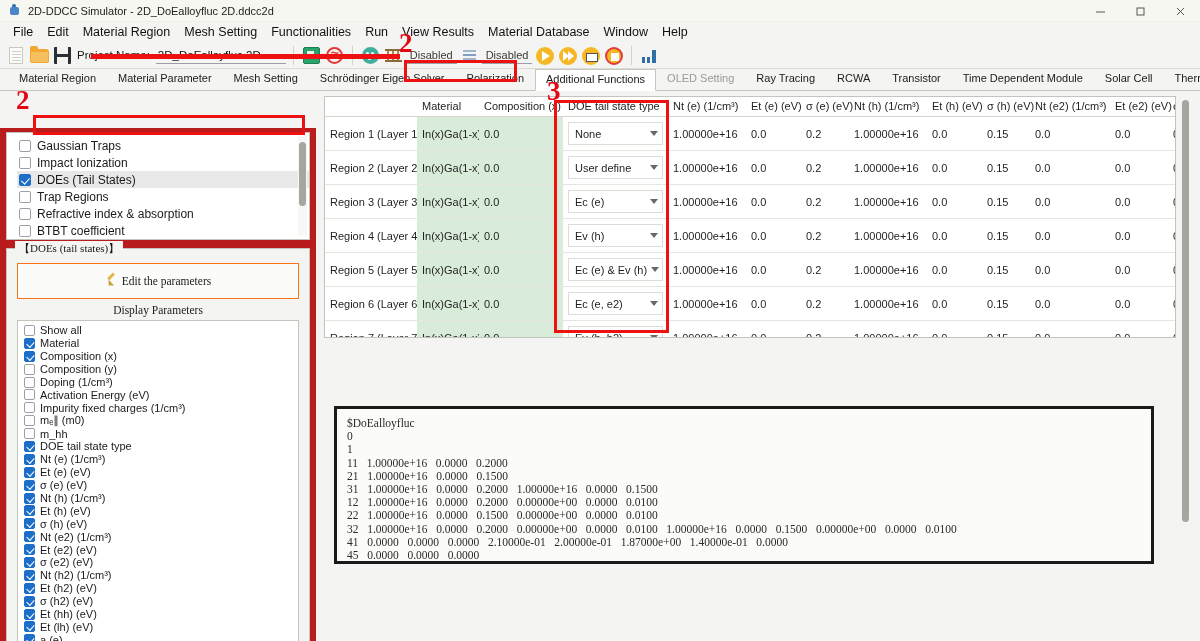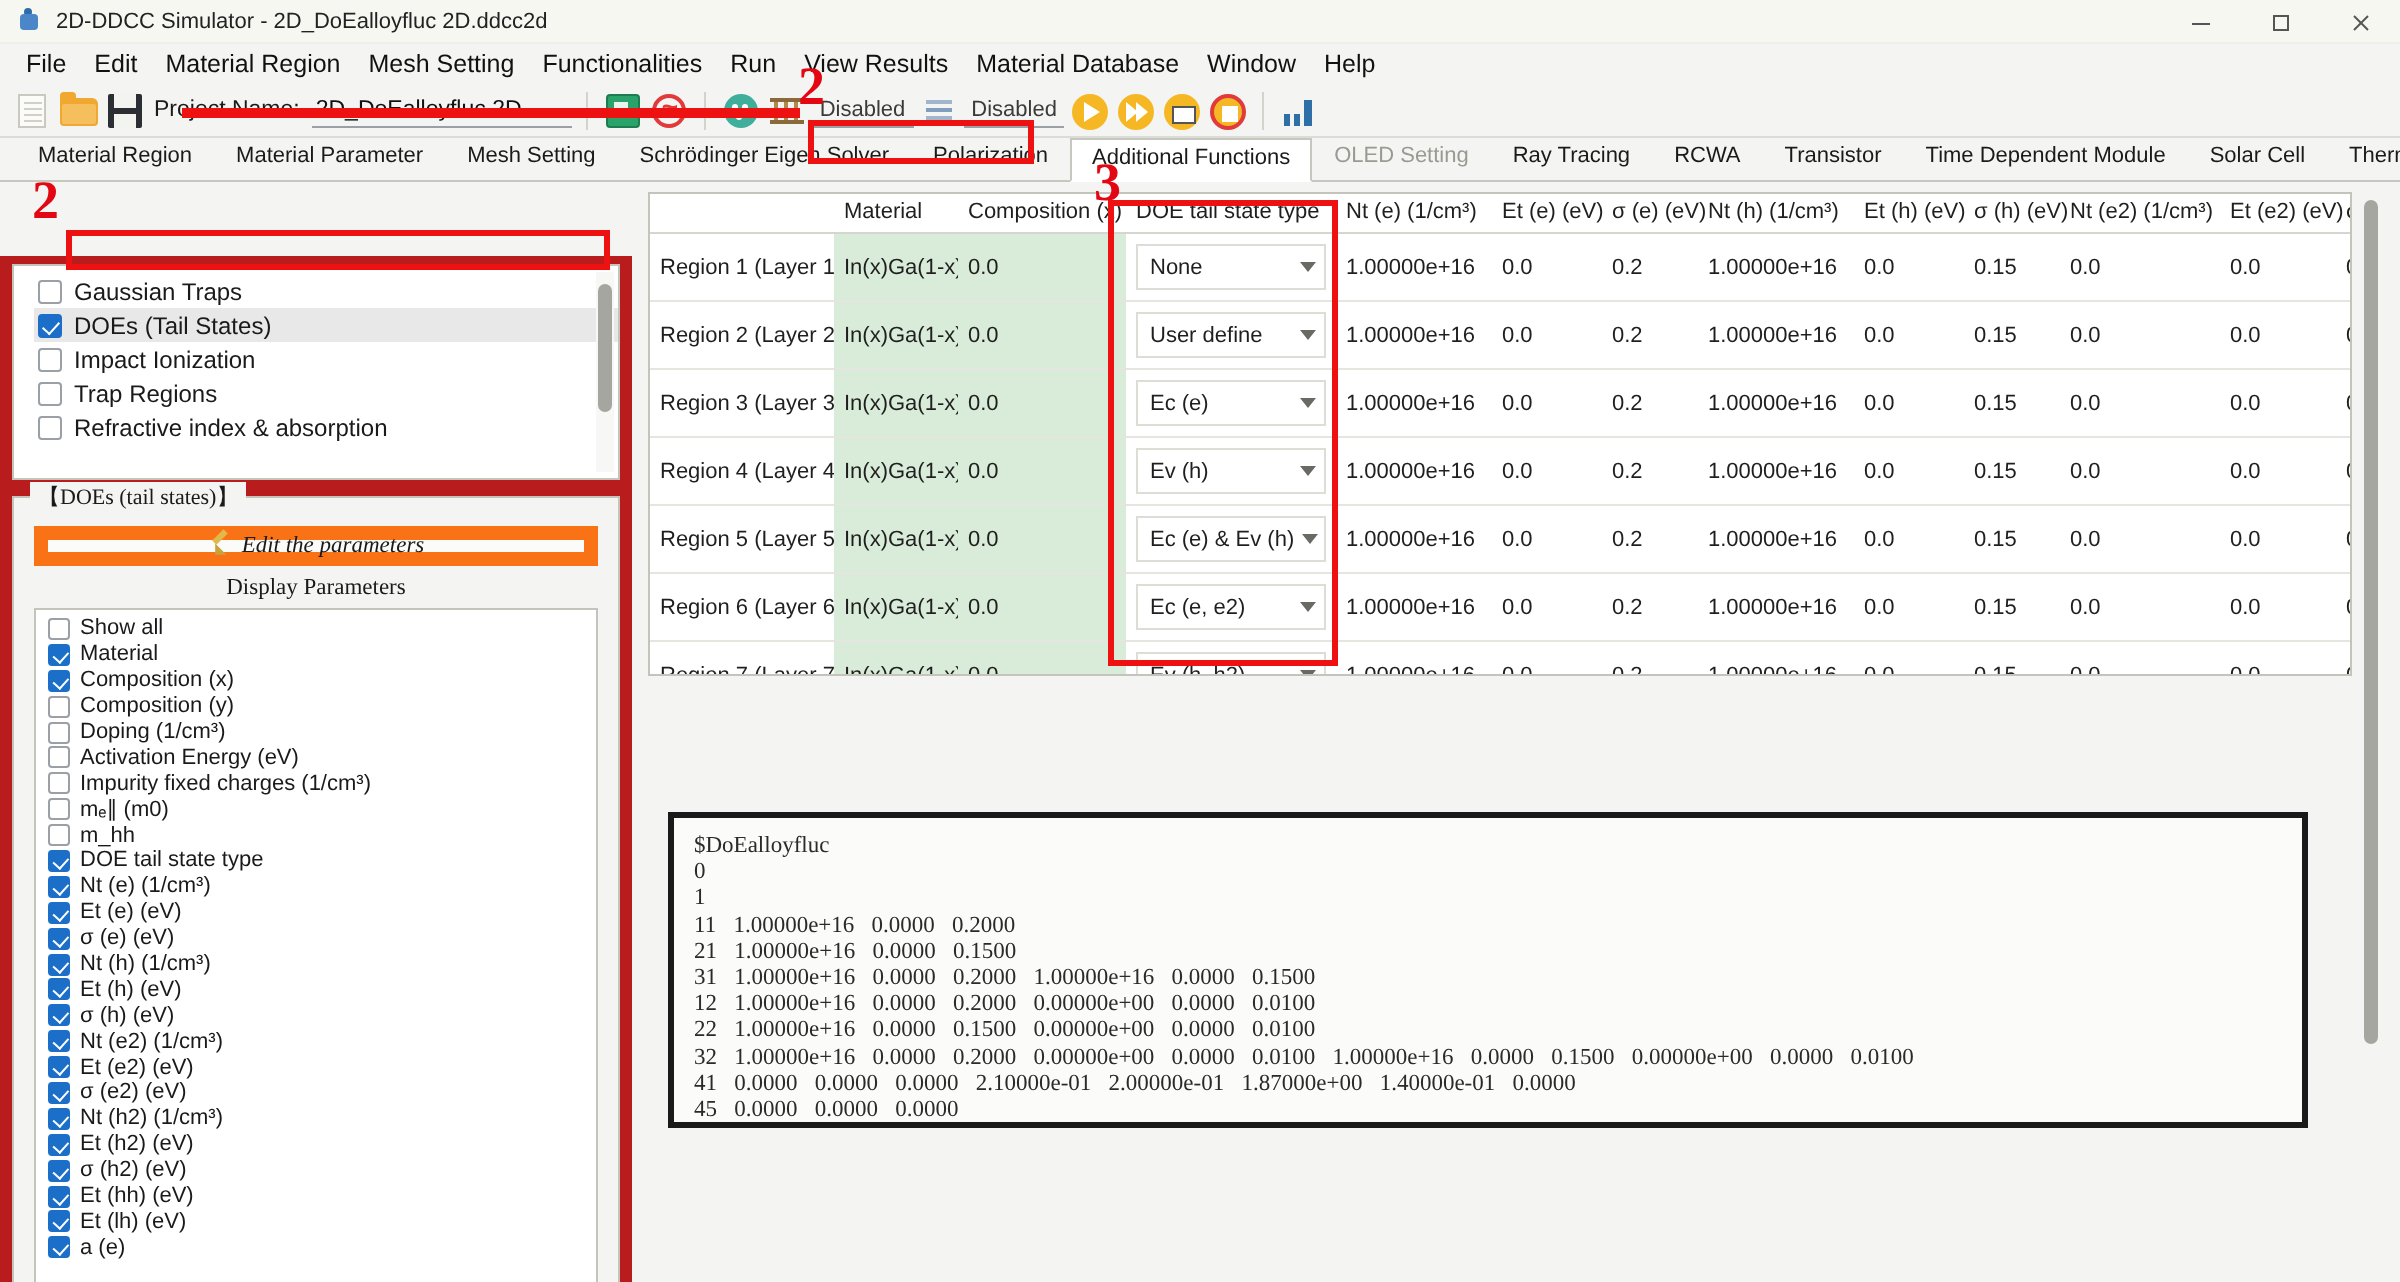--- a/index.html
+++ b/index.html
@@ -225,27 +225,26 @@
     height: 432px;
   }
   .group-title {
     position: absolute; top: -8px; left: 8px;
     background: #f4f4f2; padding: 0 4px;
     font-size: 11px; color: #1a1a1a;
     font-family: "Liberation Serif", serif;
   }
   .edit-btn {
     margin: 14px 10px 0 10px;
-    height: 20px; background: #fbfbfa;
-    border: 7px solid #f97316;
+    height: 36px; background: #fbfbfa;
+    border: 1px solid #f97316;
     display: flex; align-items: center; justify-content: center;
     font-size: 11.5px; color: #1a1a1a;
     font-family: "Liberation Serif", serif;
     gap: 5px;
-    font-style: italic;
   }
   .pencil { width:12px; height:12px; position:relative; display:inline-block; }
   .pencil::before{content:"";position:absolute;left:1px;top:7px;width:0;height:0;
      border-left:4px solid transparent;border-right:4px solid transparent;border-top:4px solid #c8a23a;
      transform:rotate(45deg);}
   .pencil::after{content:"";position:absolute;left:2px;top:0px;width:8px;height:3px;
      background:#e3b84a;transform:rotate(-45deg);}
   .disp-title {
     text-align: center; font-size: 11.5px; color: #1a1a1a;
     margin-top: 5px; font-family: "Liberation Serif", serif;
@@ -445,35 +444,39 @@
   <div class="content">
 
     <div class="leftpane">
 
       <div class="panel func-panel">
         <div class="func-list">
           <div class="chkrow">
             <span class="cbox"></span>
             <span>Gaussian Traps</span>
           </div>
+          <div class="chkrow">
+            <span class="cbox"></span>
+            <span>Impact Ionization</span>
+          </div>
           <div class="chkrow sel">
             <span class="cbox on"></span>
             <span>DOEs (Tail States)</span>
           </div>
           <div class="chkrow">
             <span class="cbox"></span>
-            <span>Impact Ionization</span>
-          </div>
-          <div class="chkrow">
-            <span class="cbox"></span>
             <span>Trap Regions</span>
           </div>
           <div class="chkrow">
             <span class="cbox"></span>
             <span>Refractive index &amp; absorption</span>
+          </div>
+          <div class="chkrow">
+            <span class="cbox"></span>
+            <span>BTBT coefficient</span>
           </div>
           <div class="chkrow">
             
             
           </div>
 
         </div>
         <div class="vscroll">
           <div class="thumb" style="top:6px;height:64px;"></div>
         </div>

